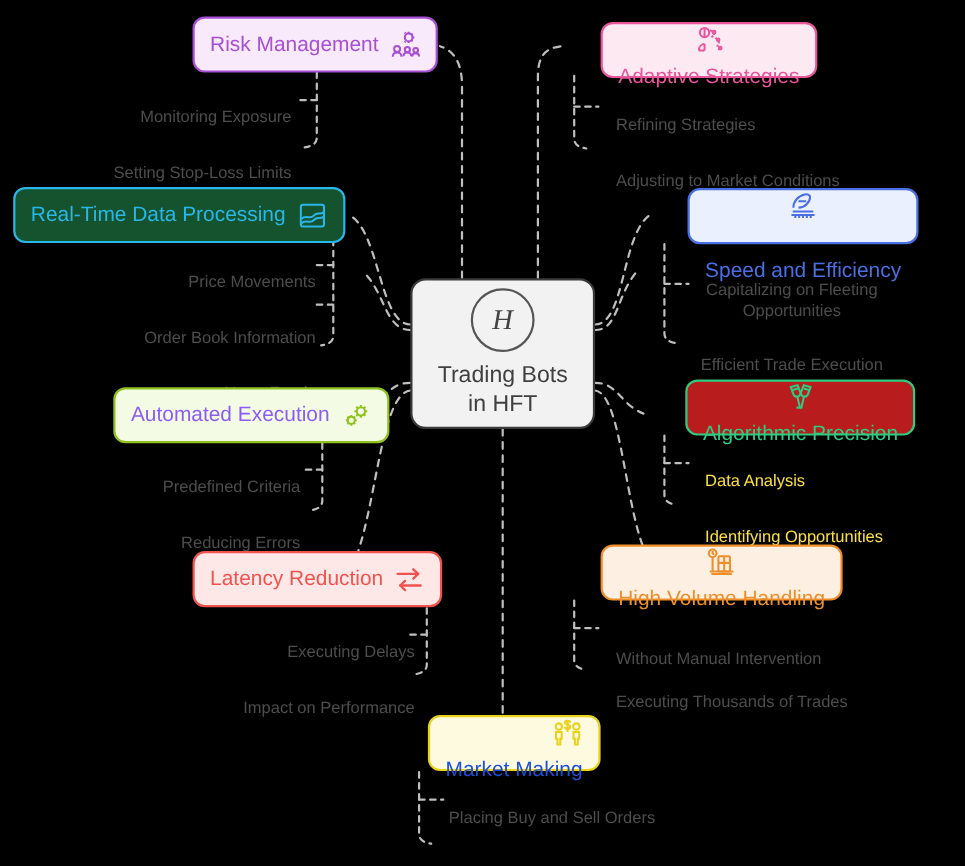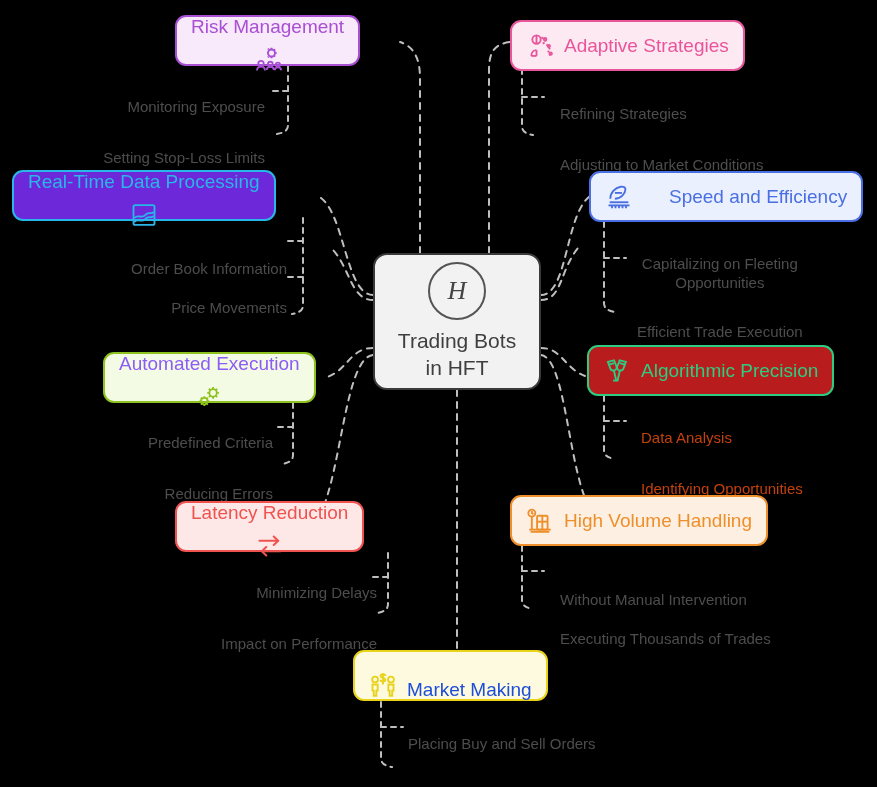--- a/index.html
+++ b/index.html
@@ -25,22 +25,22 @@
   .center-label{font-size:21px;color:#3f3f3f;text-align:center;line-height:1.25;
     white-space:pre-line;}
 
   
   .node{
     position:absolute;box-sizing:border-box;
     border-width:2px;border-style:solid;border-radius:11px;
     display:flex;align-items:center;gap:10px;
     padding:0 14px;height:51px;font-size:19px;white-space:nowrap;
   }
-  .node.icon-right{flex-direction:column;}
-  .node.icon-left{flex-direction:row;}
+  .node.icon-right{flex-direction:row;}
+  .node.icon-left{flex-direction:column;margin-left:36px;}
   .node .ic{width:28px;height:28px;flex:0 0 28px;display:block;}
   .node .tx{line-height:1;}
 
   
   .sub{
     position:absolute;font-size:15px;color:#4d4d4d;white-space:pre-line;
     line-height:1.28;
   }
   .sub.right{text-align:left;}
   .sub.left{text-align:right;}
@@ -139,31 +139,31 @@
         <circle cx="19.6" cy="12.1" r="1"></circle>
         <circle cx="21.2" cy="18.6" r="1"></circle>
     </svg>
     <span class="tx">Adaptive Strategies</span>
   </div>
   <div class="sub right" style="left: 560px; top: 85px; color: rgb(77, 77, 77);">
     <div>Refining Strategies</div>
     <div style="margin-top:12px;">Adjusting to Market Conditions</div>
   </div>
 
-  <div class="node icon-right" style="left: 12px; top: 170px; border-color: rgb(41, 182, 232); background: #6d28d9; color: rgb(41, 182, 232);">
+  <div class="node icon-right" style="left: 12px; top: 170px; border-color: rgb(41, 182, 232); background: #14532d; color: rgb(41, 182, 232);">
     <span class="tx">Real-Time Data Processing</span>
     <svg class="ic" viewBox="0 0 24 24" fill="none" stroke="#29b6e8" stroke-width="1.6">
       <rect x="3" y="3.5" width="18" height="17" rx="1.5"></rect>
       <path d="M3.6 14.5c3.5-3.5 6.5 1 9.5-2.5s4.5 0 7.4-2.6"></path>
       <path d="M3.6 18c3.5-3.5 6.5 1 9.5-2.5s4.5 0 7.4-2.6"></path>
     </svg>
   </div>
   <div class="sub left" style="right: 590px; top: 228px; color: rgb(77, 77, 77);">
+    <div>Price Movements</div>
     <div style="margin-top:12px;">Order Book Information</div>
-    <div>Price Movements</div>
     <div style="margin-top:12px;">News Feeds</div>
   </div>
 
   <div class="node icon-left" style="left: 589px; top: 171px; border-color: rgb(74, 111, 227); background: rgb(234, 240, 254); color: rgb(74, 111, 227); gap: 36px;">
     <svg class="ic" viewBox="0 0 24 24" fill="none" stroke="#4a6fe3" stroke-width="1.6">
       <path d="M4.5 13.5c0-5 4-9.5 9-10.3 2.4-.4 4 .6 4 2.2 0 3.6-4 8.1-9 8.1"></path>
       <path d="M4 16.5h16"></path>
         <path d="M3 19.2h18"></path>
       <path d="M6 19.2v2.4M9 19.2v2.4M12 19.2v2.4M15 19.2v2.4M18 19.2v2.4"></path>
       <path d="M8.5 8.5h6"></path>
@@ -194,36 +194,36 @@
     <svg class="ic" viewBox="0 0 24 24" fill="none" stroke="#2ecc80" stroke-width="1.6">
       <path d="M4.2 4.2l5.3-1.4 2 5.1c.6 1.6-.2 3.2-1.8 3.6s-3.1-.5-3.6-2.1z"></path>
       <path d="M9.3 11.6l2 8.3"></path>
         <path d="M8.6 20.2h4.6"></path>
       <path d="M19.6 4.2l-5.3-1.4-2 5.1c-.6 1.6.2 3.2 1.8 3.6s3.1-.5 3.6-2.1z"></path>
       <path d="M14.5 11.6l-2 8.3"></path>
       <path d="M5 6.6l4.8-1.3M19 6.6l-4.8-1.3"></path>
     </svg>
     <span class="tx">Algorithmic Precision</span>
   </div>
-  <div class="sub right" style="left: 641px; top: 409px; color: #c2410c;">
+  <div class="sub right" style="left: 641px; top: 409px; color: #fde047;">
     <div>Data Analysis</div>
     <div style="margin-top:12px;">Identifying Opportunities</div>
   </div>
 
   <div class="node icon-right" style="left: 175px; top: 501px; border-color: rgb(239, 83, 80); background: rgb(253, 232, 231); color: rgb(239, 83, 80);">
     <span class="tx">Latency Reduction</span>
     <svg class="ic" viewBox="0 0 24 24" fill="none" stroke="#ef5350" stroke-width="1.8" stroke-linecap="round" stroke-linejoin="round">
       <path d="M3 7.5h16"></path>
         <path d="M15.2 3.9L19 7.5l-3.8 3.6"></path>
       <path d="M21 16.5H5"></path>
         <path d="M8.8 12.9L5 16.5l3.8 3.6"></path>
     </svg>
   </div>
   <div class="sub left" style="right: 500px; top: 564px; color: rgb(77, 77, 77);">
-    <div>Minimizing Delays</div>
+    <div>Executing Delays</div>
     <div style="margin-top:12px;">Impact on Performance</div>
   </div>
 
   <div class="node icon-left" style="left: 510px; top: 495px; border-color: rgb(239, 143, 43); background: rgb(253, 240, 227); color: rgb(239, 143, 43);">
     <svg class="ic" viewBox="0 0 24 24" fill="none" stroke="#ef8f2b" stroke-width="1.6">
       <circle cx="5" cy="5.2" r="3"></circle>
         <path d="M5 3.4v1.8l1.3.9"></path>
       <path d="M5 8.4v11"></path>
       <rect x="9.5" y="7.5" width="9" height="11.9" rx="1"></rect>
       <path d="M14 7.5v11.9"></path>

